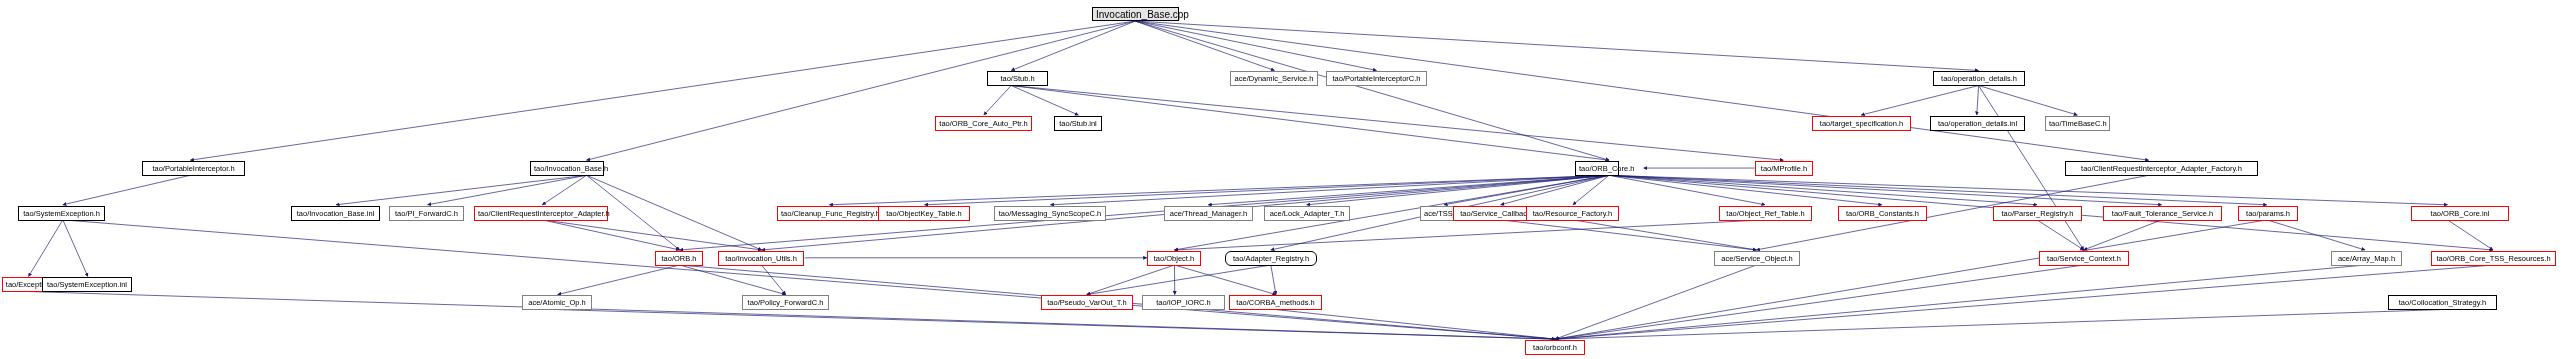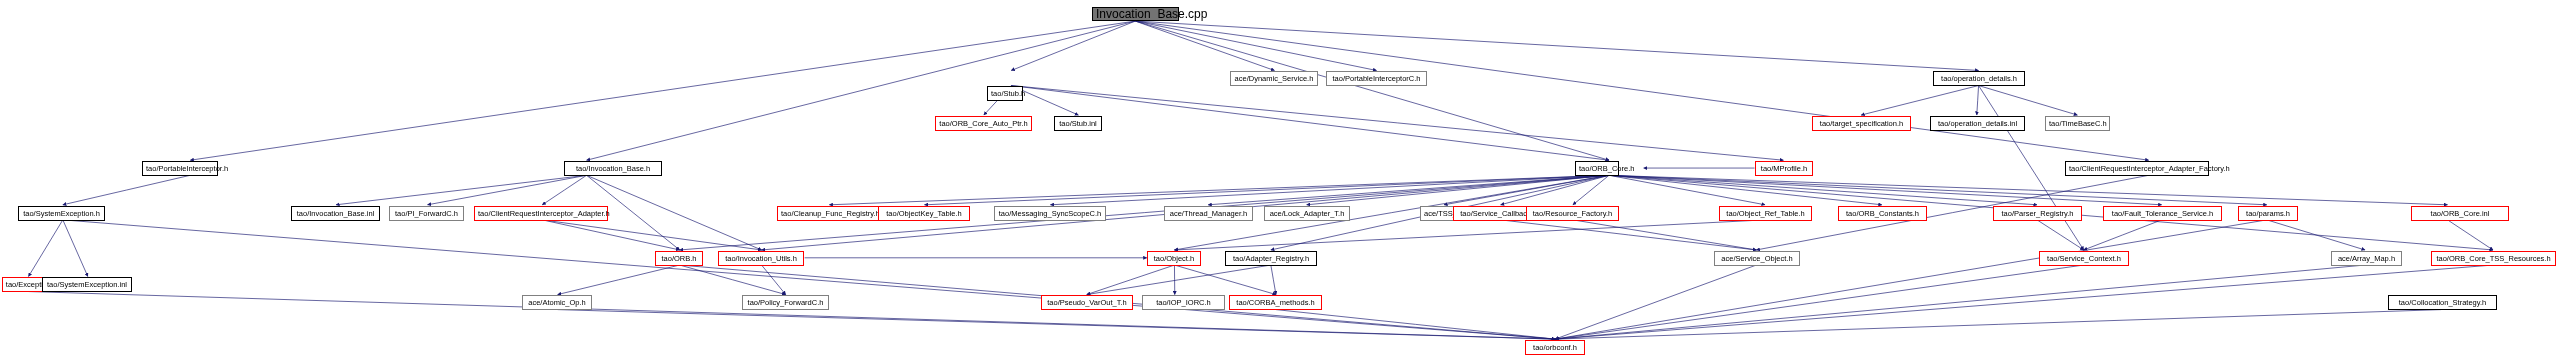--- a/index.html
+++ b/index.html
@@ -22,23 +22,23 @@
     color:#000000;
     background:#ffffff;
     border:0.6px solid #808080;
     white-space:nowrap;
     padding:0 3px;
     z-index:5;
   }
   .node.solid{border:0.6px solid #000000;}
   .node.red{border:0.6px solid #ff0000;}
   .node.root{
-    background:#737373;
+    background:#e5e5e5;
     border:0.6px solid #000000;
-    font-size:12px;
+    font-size:10px;
   }
 </style>
 </head>
 <body>
 
 <div id="graph">
   <svg id="edges" xmlns="http://www.w3.org/2000/svg" viewBox="0 0 4273 596">
     <defs>
       <marker id="arrow" viewBox="0 0 10 10" refX="9" refY="5" markerWidth="6" markerHeight="6" orient="auto-start-reverse">
         <path d="M 0 0 L 10 5 L 0 10 z" fill="#191970"></path>
@@ -116,34 +116,34 @@
         <path d="M 3457.5 440 Q 3018.75 501.5 2580 563" marker-end="url(#arrow)"></path>
         <path d="M 4137 440 Q 3358.5 501.5 2580 563" marker-end="url(#arrow)"></path>
         <path d="M 4051 514 Q 3315.5 538.5 2580 563" marker-end="url(#arrow)"></path>
         <path d="M 45.5 484 Q 1312.75 523.5 2580 563" marker-end="url(#arrow)"></path>
         <path d="M 924 514 Q 1752 538.5 2580 563" marker-end="url(#arrow)"></path>
         <path d="M 3924.5 440 Q 3252.25 501.5 2580 563" marker-end="url(#arrow)"></path>
       </g>
   </svg>
   <div id="nodes">
       <div class="node root" style="left: 1092px; top: 6.6px; width: 87px;">Invocation_Base.cpp</div>
-      <div class="node solid" style="left: 987px; top: 86px; width: 36px;">tao/Stub.h</div>
+      <div class="node solid" style="left: 987px; top: 71px; width: 61px;">tao/Stub.h</div>
       <div class="node " style="left: 1230px; top: 71px; width: 88px;">ace/Dynamic_Service.h</div>
       <div class="node " style="left: 1326px; top: 71px; width: 101px;">tao/PortableInterceptorC.h</div>
       <div class="node solid" style="left: 1933px; top: 71px; width: 92px;">tao/operation_details.h</div>
       <div class="node red" style="left: 935px; top: 116px; width: 97px;">tao/ORB_Core_Auto_Ptr.h</div>
       <div class="node solid" style="left: 1054px; top: 116px; width: 48px;">tao/Stub.inl</div>
       <div class="node red" style="left: 1812px; top: 116px; width: 99px;">tao/target_specification.h</div>
       <div class="node solid" style="left: 1930px; top: 116px; width: 95px;">tao/operation_details.inl</div>
       <div class="node " style="left: 2045px; top: 116px; width: 65px;">tao/TimeBaseC.h</div>
-      <div class="node solid" style="left: 142px; top: 161px; width: 76px;">tao/PortableInterceptor.h</div>
-      <div class="node solid" style="left: 564px; top: 161px; width: 98px;">tao/Invocation_Base.h</div>
+      <div class="node solid" style="left: 142px; top: 161px; width: 103px;">tao/PortableInterceptor.h</div>
+      <div class="node solid" style="left: 530px; top: 161px; width: 74px;">tao/Invocation_Base.h</div>
       <div class="node solid" style="left: 1575px; top: 161px; width: 44px;">tao/ORB_Core.h</div>
       <div class="node red" style="left: 1755px; top: 161px; width: 58px;">tao/MProfile.h</div>
-      <div class="node solid" style="left: 2065px; top: 161px; width: 144px;">tao/ClientRequestInterceptor_Adapter_Factory.h</div>
+      <div class="node solid" style="left: 2065px; top: 161px; width: 193px;">tao/ClientRequestInterceptor_Adapter_Factory.h</div>
       <div class="node solid" style="left: 18px; top: 206px; width: 87px;">tao/SystemException.h</div>
       <div class="node solid" style="left: 291px; top: 206px; width: 89px;">tao/Invocation_Base.inl</div>
       <div class="node " style="left: 389px; top: 206px; width: 75px;">tao/PI_ForwardC.h</div>
       <div class="node red" style="left: 474px; top: 206px; width: 134px;">tao/ClientRequestInterceptor_Adapter.h</div>
       <div class="node red" style="left: 777px; top: 206px; width: 104px;">tao/Cleanup_Func_Registry.h</div>
       <div class="node red" style="left: 878px; top: 206px; width: 92px;">tao/ObjectKey_Table.h</div>
       <div class="node " style="left: 994px; top: 206px; width: 112px;">tao/Messaging_SyncScopeC.h</div>
       <div class="node " style="left: 1164px; top: 206px; width: 89px;">ace/Thread_Manager.h</div>
       <div class="node " style="left: 1264px; top: 206px; width: 86px;">ace/Lock_Adapter_T.h</div>
       <div class="node " style="left: 1420px; top: 206px; width: 49px;">ace/TSS_T.h</div>
@@ -153,21 +153,21 @@
       <div class="node red" style="left: 1838px; top: 206px; width: 89px;">tao/ORB_Constants.h</div>
       <div class="node red" style="left: 1993px; top: 206px; width: 89px;">tao/Parser_Registry.h</div>
       <div class="node red" style="left: 2103px; top: 206px; width: 119px;">tao/Fault_Tolerance_Service.h</div>
       <div class="node red" style="left: 2238px; top: 206px; width: 60px;">tao/params.h</div>
       <div class="node red" style="left: 2411px; top: 206px; width: 98px;">tao/ORB_Core.inl</div>
       <div class="node red" style="left: 1.8px; top: 277px; width: 51px;">tao/Exception.h</div>
       <div class="node solid" style="left: 42px; top: 277px; width: 90px;">tao/SystemException.inl</div>
       <div class="node red" style="left: 655px; top: 251px; width: 48px;">tao/ORB.h</div>
       <div class="node red" style="left: 718px; top: 251px; width: 86px;">tao/Invocation_Utils.h</div>
       <div class="node red" style="left: 1147px; top: 251px; width: 54px;">tao/Object.h</div>
-      <div class="node solid" style="left: 1225px; top: 251px; width: 92px;">tao/Adapter_Registry.h</div>
+      <div class="node solid" style="left: 1225px; top: 251px; width: 92px; border-radius: 6px;">tao/Adapter_Registry.h</div>
       <div class="node " style="left: 1714px; top: 251px; width: 86px;">ace/Service_Object.h</div>
       <div class="node red" style="left: 2039px; top: 251px; width: 90px;">tao/Service_Context.h</div>
       <div class="node " style="left: 2331px; top: 251px; width: 71px;">ace/Array_Map.h</div>
       <div class="node red" style="left: 2431px; top: 251px; width: 125px;">tao/ORB_Core_TSS_Resources.h</div>
       <div class="node " style="left: 522px; top: 295px; width: 70px;">ace/Atomic_Op.h</div>
       <div class="node " style="left: 742px; top: 295px; width: 87px;">tao/Policy_ForwardC.h</div>
       <div class="node red" style="left: 1041px; top: 295px; width: 92px; text-align: center;">tao/Pseudo_VarOut_T.h</div>
       <div class="node " style="left: 1142px; top: 295px; width: 83px;">tao/IOP_IORC.h</div>
       <div class="node red" style="left: 1229px; top: 295px; width: 93px;">tao/CORBA_methods.h</div>
       <div class="node solid" style="left: 2388px; top: 295px; width: 109px;">tao/Collocation_Strategy.h</div>

